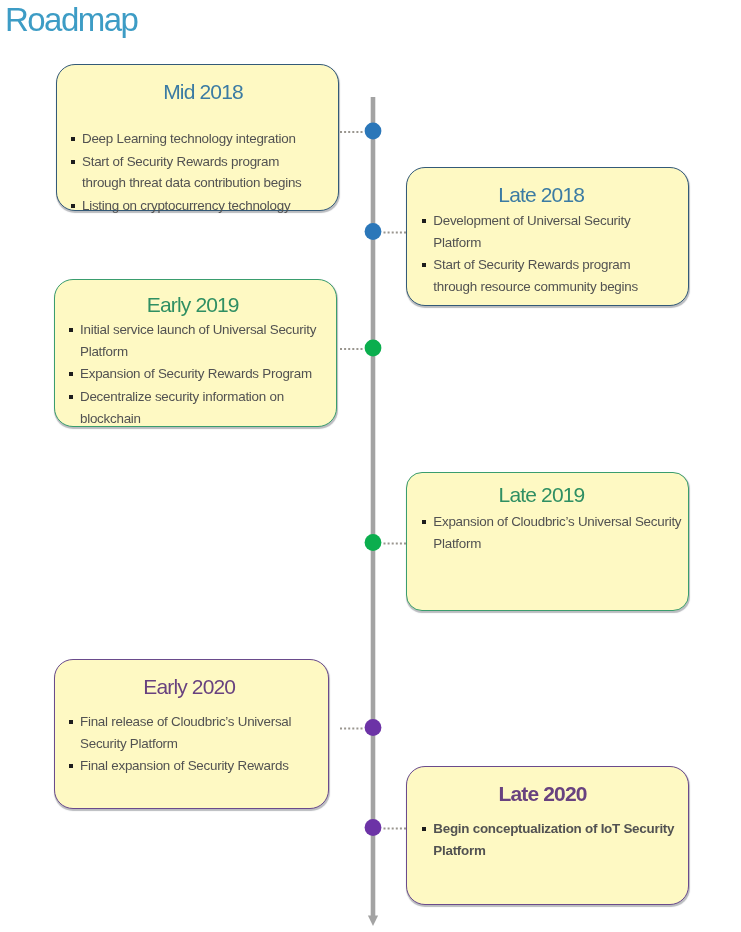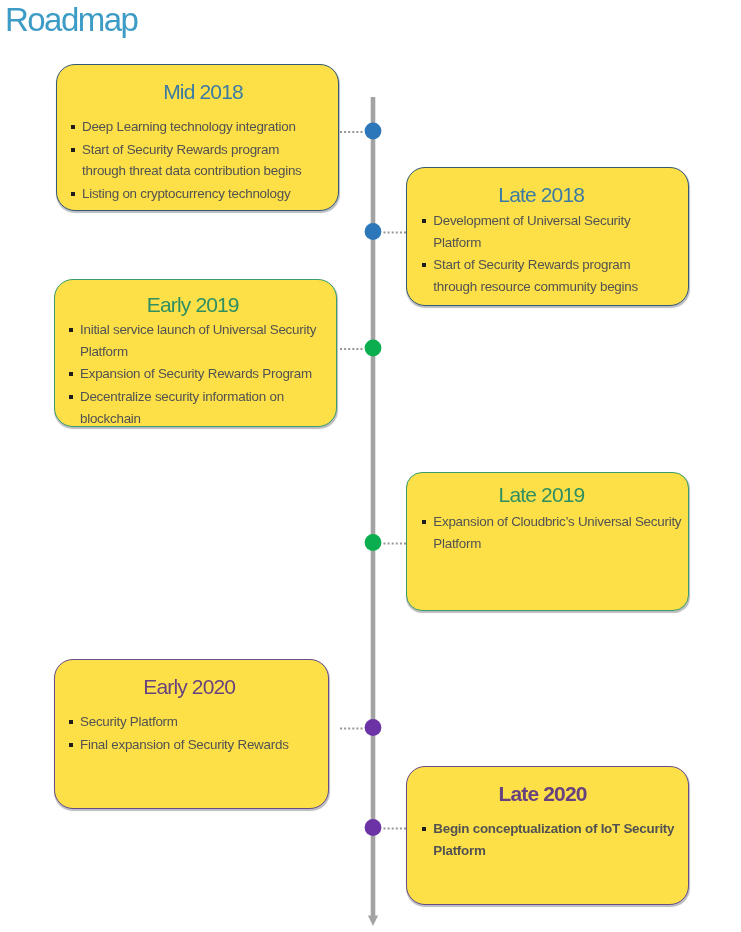--- a/index.html
+++ b/index.html
@@ -16,21 +16,21 @@
   .title {
     position:absolute; left:5px; top:0.5px;
     font-size:33px; color:#3d9cc5; letter-spacing:-1.55px;
     white-space:nowrap;
   }
 
   svg.axis { position:absolute; left:0; top:0; width:741px; height:932px; }
 
   .card {
     position:absolute;
-    background:#fde047;
+    background:#fef9c3;
     border-radius:19px;
     border:1.4px solid #000;
     box-sizing:border-box;
     box-shadow: 0.8px 1.6px 0.9px rgba(130,133,140,0.55);
   }
   .card .hd {
     position:absolute; left:0; right:0; top:15.5px;
     text-align:center; font-size:21px; letter-spacing:-0.85px;
     white-space:nowrap;
   }
@@ -70,21 +70,21 @@
         <line x1="362.5" y1="728.5" x2="339" y2="728.5" stroke="#9a968f" stroke-width="2" stroke-dasharray="2 2.1" stroke-linecap="butt"></line>
         <circle cx="373" cy="727.5" r="8.4" fill="#6c33a6"></circle>
         <line x1="383.5" y1="828.5" x2="407" y2="828.5" stroke="#9a968f" stroke-width="2" stroke-dasharray="2 2.1" stroke-linecap="butt"></line>
         <circle cx="373" cy="827.5" r="8.4" fill="#6c33a6"></circle>
       </g>
   </svg>
 
   <div id="cards-root">
       <div class="card" id="card-0" style="left: 56px; top: 64px; width: 283px; height: 147px; border-color: rgb(51, 90, 120);">
         <div class="hd" style="color: rgb(59, 123, 163); top: 15.3px; transform: translateX(5.5px);">Mid 2018</div>
-        <ul style="top: 51px;">
+        <ul style="top: 63px;">
           <li>
             <span class="ln">Deep Learning technology integration</span>
           </li>
           <li>
             <span class="ln">Start of Security Rewards program</span>
             <span class="ln">through threat data contribution begins</span>
           </li>
           <li>
             <span class="ln">Listing on cryptocurrency technology</span>
           </li>
@@ -125,20 +125,21 @@
           <li>
             <span class="ln">Expansion of Cloudbric’s Universal Security</span>
             <span class="ln">Platform</span>
           </li>
         </ul>
       </div>
       <div class="card" id="card-4" style="left: 54px; top: 659px; width: 275px; height: 150px; border-color: rgb(106, 75, 140);">
         <div class="hd" style="color: rgb(104, 66, 127); top: 15.3px; transform: translateX(-2.3px);">Early 2020</div>
         <ul style="top: 51px;">
           <li>
+            <span class="ln">Final release of Cloudbric’s Universal</span>
             <span class="ln">Security Platform</span>
           </li>
           <li>
             <span class="ln">Final expansion of Security Rewards</span>
           </li>
         </ul>
       </div>
       <div class="card" id="card-5" style="left: 406px; top: 766px; width: 283px; height: 139px; border-color: rgb(106, 75, 140); font-weight: bold;">
         <div class="hd" style="color: rgb(104, 66, 127); top: 14.8px; transform: translateX(-5px);">Late 2020</div>
         <ul style="top: 51px; left: 9.3px;">

